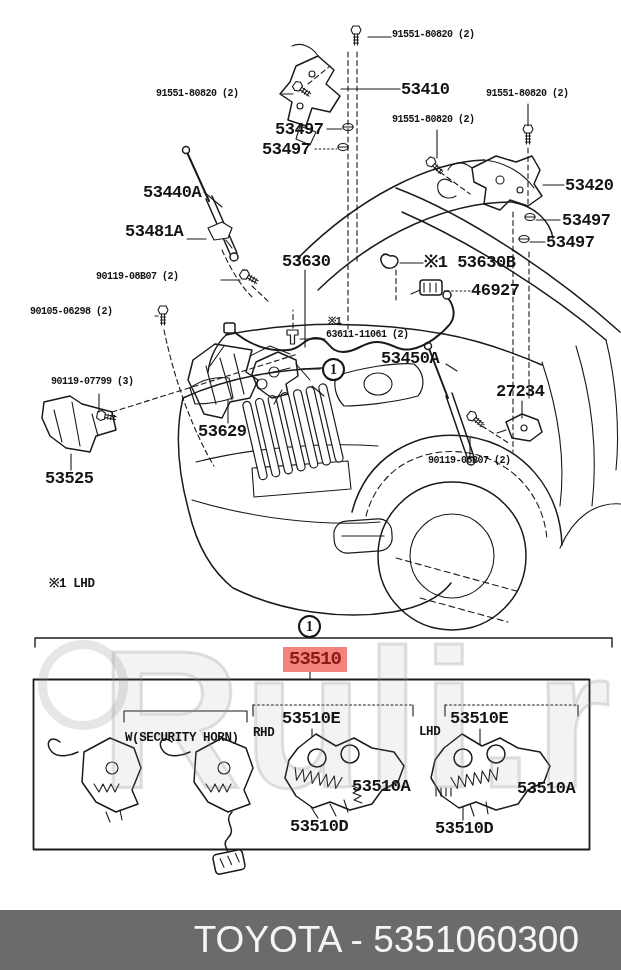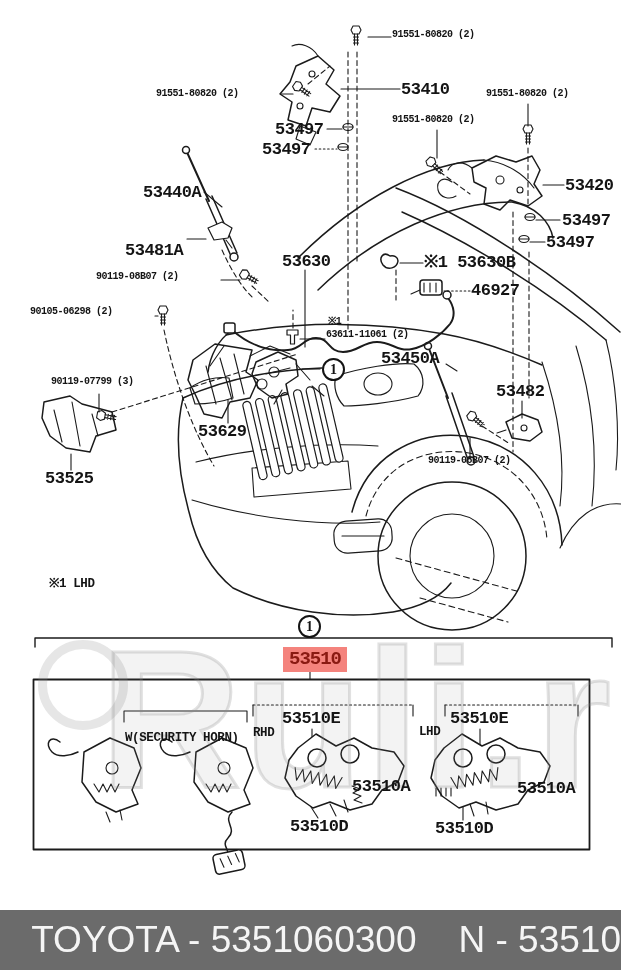--- a/index.html
+++ b/index.html
@@ -303,31 +303,31 @@
   <div class="co sm" style="left:156px;top:89px">91551-80820 (2)</div>
   <div class="co lg" style="left:401px;top:81px">53410</div>
   <div class="co sm" style="left:486px;top:89px">91551-80820 (2)</div>
   <div class="co sm" style="left:392px;top:115px">91551-80820 (2)</div>
   <div class="co lg" style="left:275px;top:121px">53497</div>
   <div class="co lg" style="left:262px;top:141px">53497</div>
   <div class="co lg" style="left:143px;top:184px">53440A</div>
   <div class="co lg" style="left:565px;top:177px">53420</div>
   <div class="co lg" style="left:562px;top:212px">53497</div>
   <div class="co lg" style="left:546px;top:234px">53497</div>
-  <div class="co lg" style="left:125px;top:242px">53481A</div>
+  <div class="co lg" style="left:125px;top:223px">53481A</div>
   <div class="co lg" style="left:282px;top:253px">53630</div>
   <div class="co lg" style="left:424px;top:254px">※1 53630B</div>
   <div class="co sm" style="left:96px;top:272px">90119-08B07 (2)</div>
   <div class="co lg" style="left:471px;top:282px">46927</div>
   <div class="co sm" style="left:30px;top:307px">90105-06298 (2)</div>
   <div class="co sm" style="left:328px;top:317px">※1</div>
   <div class="co sm" style="left:326px;top:330px">63611-11061 (2)</div>
   <div class="co lg" style="left:381px;top:350px">53450A</div>
   <div class="co sm" style="left:51px;top:377px">90119-07799 (3)</div>
-  <div class="co lg" style="left:496px;top:383px">53482</div>
+  <div class="co lg" style="left:496px;top:383px">27234</div>
   <div class="co lg" style="left:198px;top:423px">53629</div>
   <div class="co sm" style="left:428px;top:456px">90119-08B07 (2)</div>
   <div class="co lg" style="left:45px;top:470px">53525</div>
   <div class="co xs" style="left:49px;top:542px">※1 LHD</div>
 
   <div class="circ" style="left:322px;top:358px">1</div>
   <div class="circ" style="left:298px;top:615px">1</div>
 
   <div class="hl" style="left:283px;top:647px">53510</div>
 
@@ -339,16 +339,15 @@
   <div class="co lg" style="left:352px;top:778px">53510A</div>
   <div class="co lg" style="left:517px;top:780px">53510A</div>
   <div class="co lg" style="left:290px;top:818px">53510D</div>
   <div class="co lg" style="left:435px;top:820px">53510D</div>
 
   <div class="co code" style="left:562px;top:908px">533078F</div>
 
   <div class="footer">
     <span>TOYOTA - 5351060300</span>
     <span class="gap"></span>
-    <span>N - 53510</span>
   </div>
 
 </div>
 
 </body></html>

